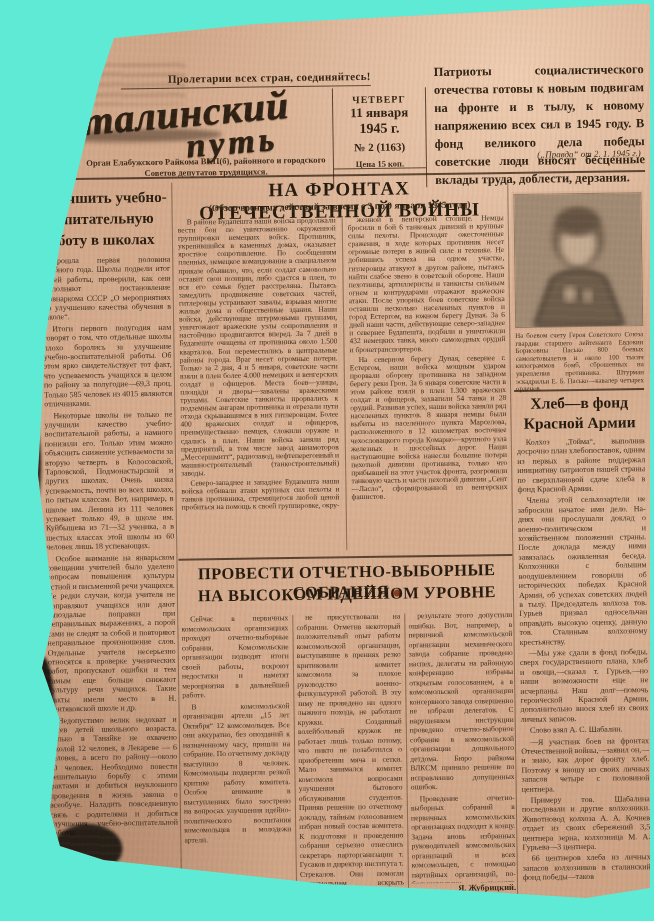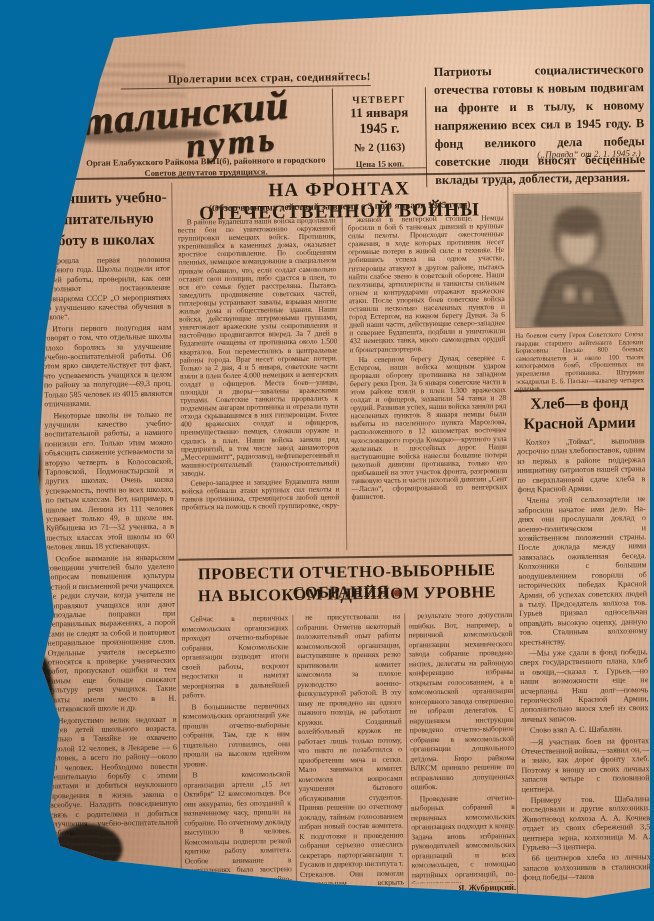--- a/index.html
+++ b/index.html
@@ -1,16 +1,16 @@
 <!DOCTYPE html>
 <html><head>
 <meta charset="utf-8">
 <style>
   html,body{margin:0;padding:0;background:#000;}
-  #stage{position:relative;width:654px;height:921px;background:#0369a1;overflow:hidden;
+  #stage{position:relative;width:654px;height:921px;background:#5eead4;overflow:hidden;
          font-family:"Liberation Serif",serif;}
   
   .paper{position:absolute;left:26px;top:4px;width:624px;height:912px;
     background:
       radial-gradient(90% 55% at 78% 8%, rgba(240,207,180,.95), rgba(240,207,180,0) 60%),
       radial-gradient(60% 45% at 8% 92%, rgba(148,105,78,.5), rgba(148,105,78,0) 55%),
       radial-gradient(50% 40% at 95% 60%, rgba(228,193,163,.6), rgba(228,193,163,0) 60%),
       radial-gradient(120% 90% at 50% 45%, #dab294 0%, #cda285 70%, #c09477 100%);
     clip-path:polygon(88px 34px,230px 20px,460px 8px,612px 0,624px 0,624px 884px,
       560px 894px,430px 886px,300px 880px,170px 866px,78px 856px,34px 842px,
@@ -126,21 +126,20 @@
         </div>
 
       <div class="hrule" style="left:150px;top:552px;width:334px;"></div>
       <div class="abs kom-title" style="left:150px;top:558px;width:336px;">
         <span>ПРОВЕСТИ ОТЧЕТНО-ВЫБОРНЫЕ СОБРАНИЯ</span><span class="dot"></span>
       </div>
       <div class="abs kom-title" style="left:150px;top:580px;width:336px;">НА ВЫСОКОМ ИДЕЙНОМ УРОВНЕ</div>
 
       <div class="abs body-text kom-body" style="left:152px;top:608px;width:107px;height:290px;">
           <p>Сейчас в первичных комсомольских организациях проходят отчетно-выборные собрания. Комсомольские организации подводят итоги своей работы, вскроют недостатки и наметят мероприятия в дальнейшей работе.</p>
-          <p>В большинстве первичных комсомольских организаций уже прошли отчетно-выборные собрания. Там, где к ним тщательно готовились, они прошли на высоком идейном уровне.</p>
           <p>В комсомольской организации артели „15 лет Октября“ 12 комсомольцев. Все они аккуратно, без опозданий к назначенному часу, пришли на собрание. По отчетному докладу выступило 8 человек. Комсомольцы подвергли резкой критике работу комитета. Особое внимание в выступлениях было заострено на вопросах улучшения идейно-политического воспитания комсомольцев и молодежи артели.</p>
         </div>
       <div class="vrule" style="left:263px;top:610px;height:284px;"></div>
       <div class="abs body-text kom-body" style="left:267px;top:608px;width:104px;height:290px;">
           <p>не присутствовали на собрании. Отметив некоторый положительный опыт работы комсомольской организации, выступавшие в прениях резко критиковали комитет комсомола за плохое руководство военно-физкультурной работой. В эту зиму не проведено ни одного лыжного похода, не работают кружки. Созданный волейбольный кружок не работает лишь только потому, что никто не позаботился о приобретении мяча и сетки. Мало занимался комитет комсомола вопросами улучшения бытового обслуживания студентов. Приняв решение по отчетному докладу, тайным голосованием избран новый состав комитета. К подготовке и проведению собрания серьезно отнеслись секретарь парторганизации т. Гусаков и директор института т. Стрекалов. Они помогли комсомольцам вскрыть отдельные недочеты в работе и наметить мероприятия в дальнейшей работе.</p>
         </div>
       <div class="vrule" style="left:375px;top:610px;height:284px;"></div>
       <div class="abs" style="left:379px;top:608px;width:104px;height:290px;">
         <div class="body-text kom-body" style="height:272px;">
             <p>результате этого допустили ошибки. Вот, например, в первичной комсомольской организации механического завода собрание проведено наспех, делегаты на районную конференцию избраны открытым голосованием, а в комсомольской организации консервного завода совершенно не избрали делегатов. С нарушением инструкции проведено отчетно-выборное собрание в комсомольской организации дошкольного детдома. Бюро райкома ВЛКСМ приняло решение по исправлению допущенных ошибок.</p>

